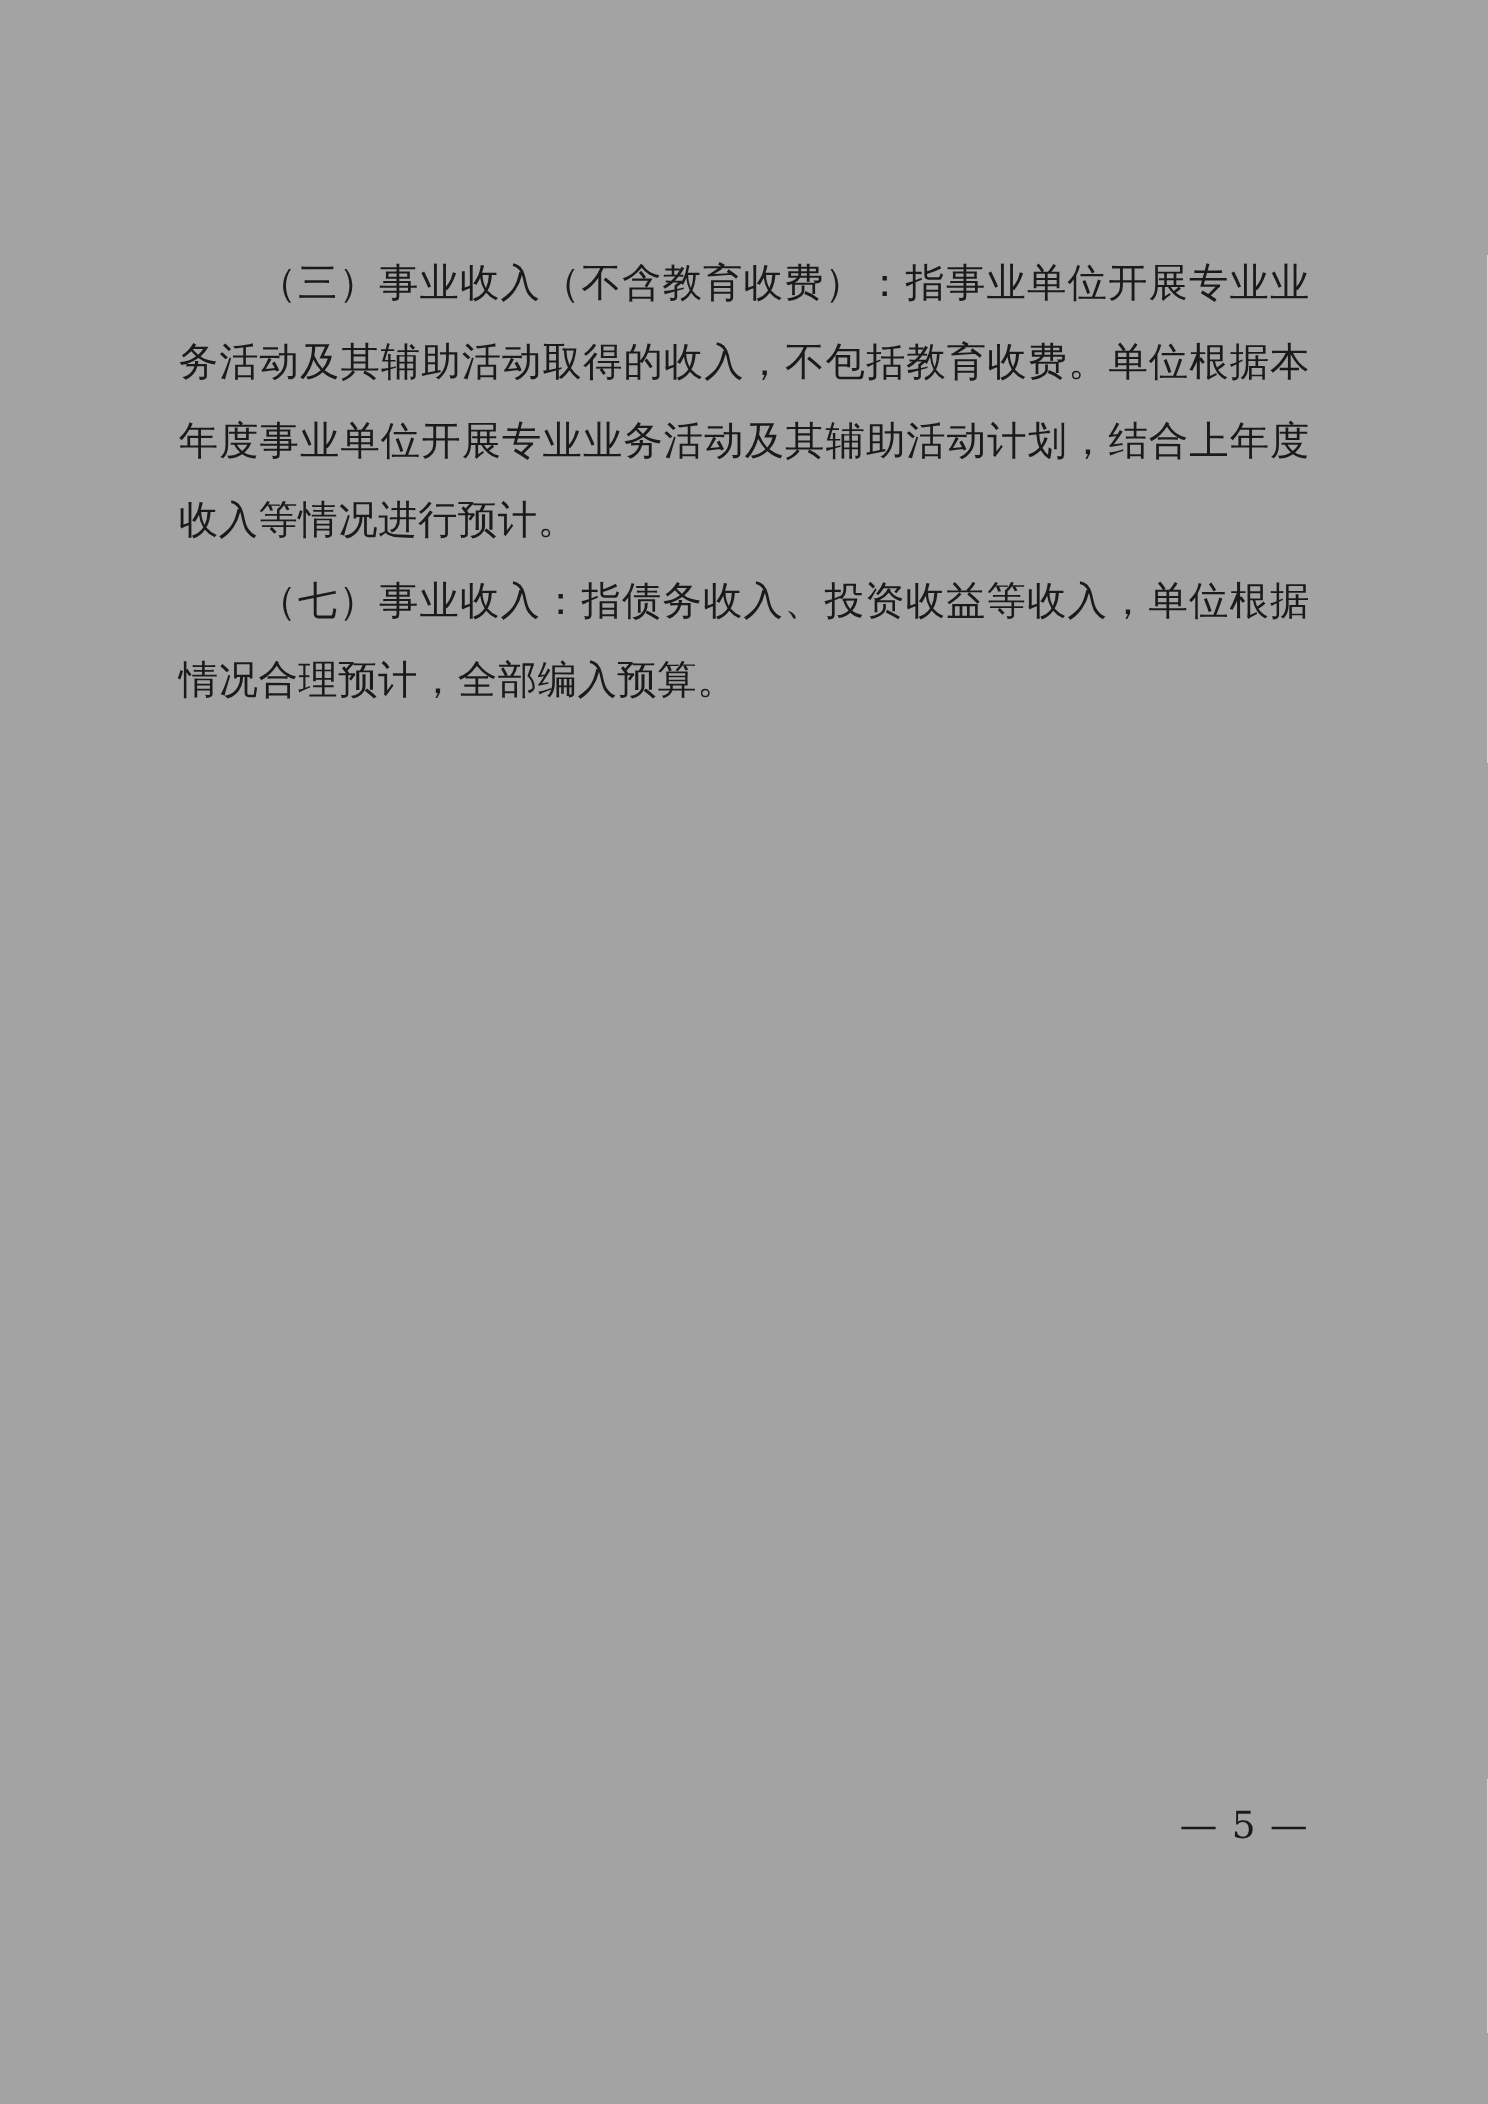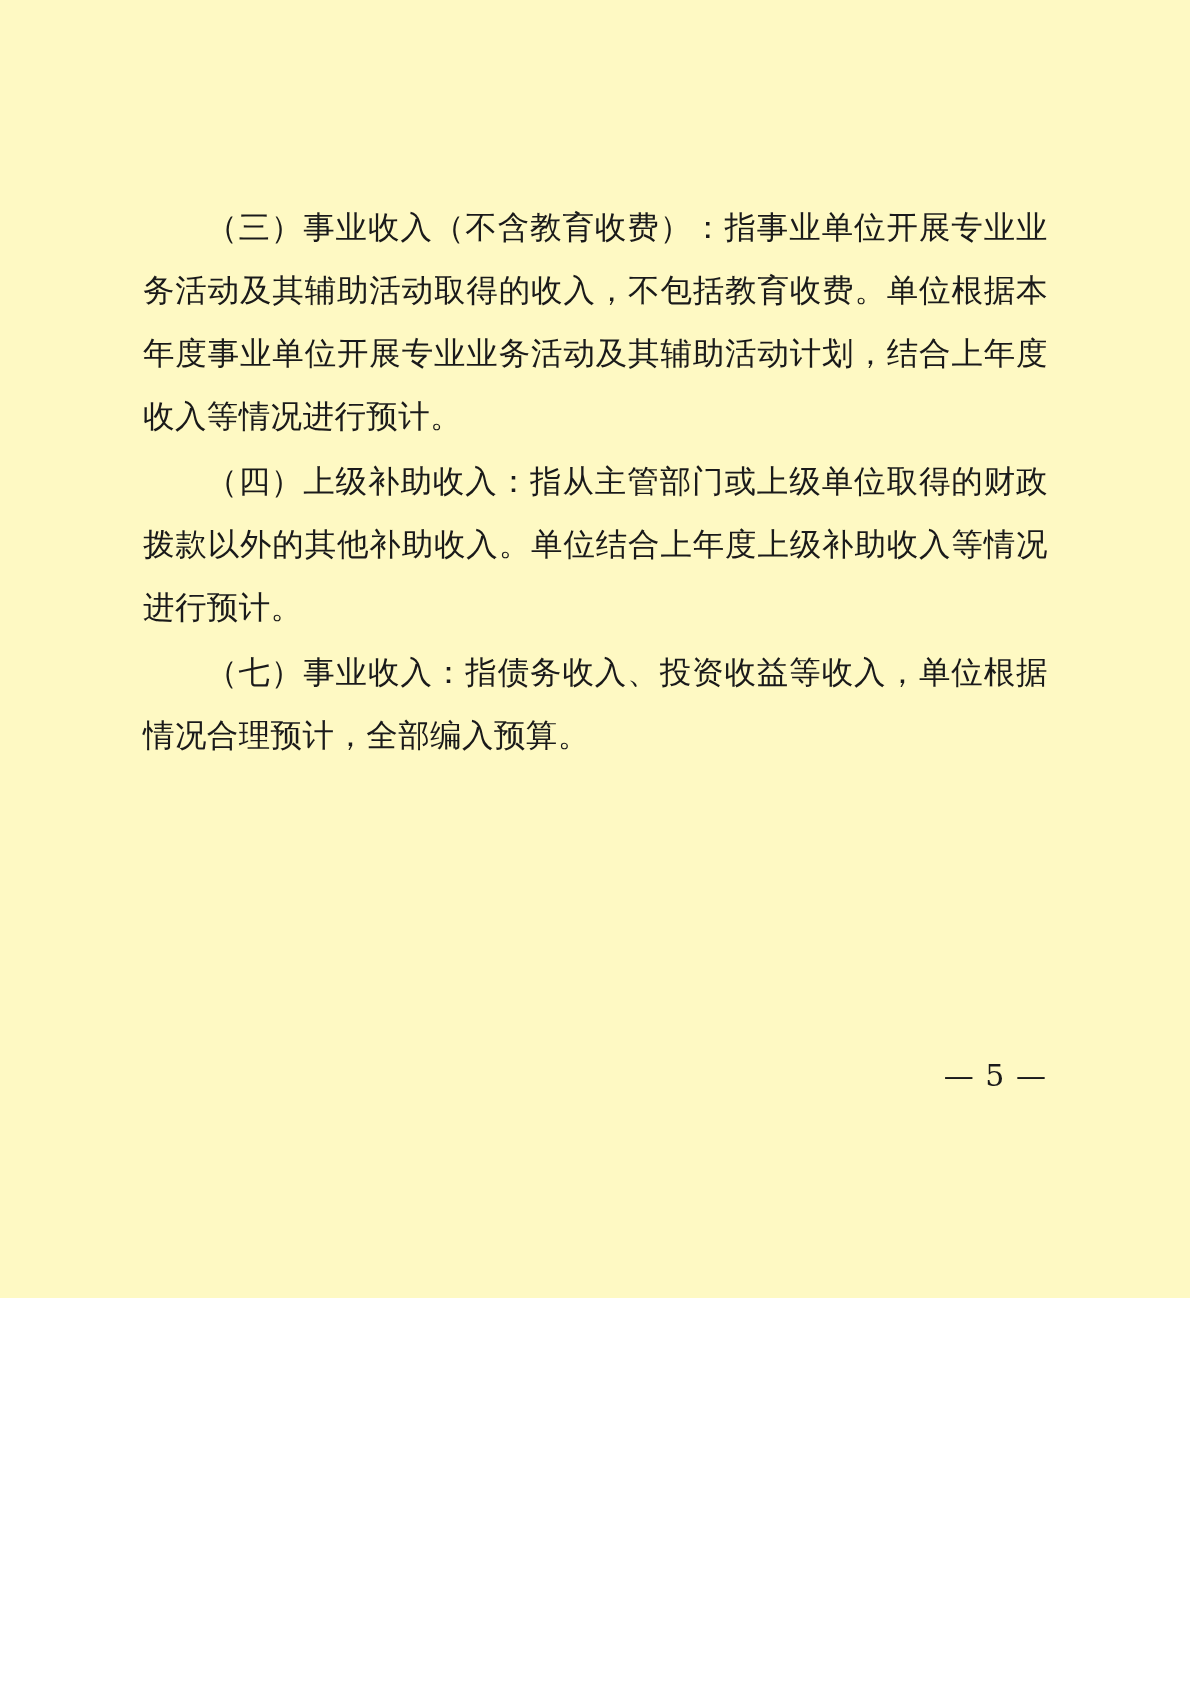--- a/index.html
+++ b/index.html
@@ -3,22 +3,22 @@
 <meta charset="utf-8">
 <style>
   html, body {
     margin: 0;
     padding: 0;
     background: #ffffff;
   }
   .page {
     position: relative;
     width: 1190px;
-    height: 1298px;
-    background: #fef9c3;
+    height: 1683px;
+    background: #a3a3a3;
     box-sizing: border-box;
     overflow: hidden;
   }
   .content {
     position: absolute;
     left: 143px;
     top: 196px;
     width: 905px;
   }
   .para {
@@ -42,17 +42,16 @@
     color: #1a1a1a;
     letter-spacing: 1px;
   }
 </style>
 </head>
 <body>
 
 <div class="page">
   <div class="content">
     <p class="para">（三）事业收入（不含教育收费）：指事业单位开展专业业务活动及其辅助活动取得的收入，不包括教育收费。单位根据本年度事业单位开展专业业务活动及其辅助活动计划，结合上年度收入等情况进行预计。</p>
-    <p class="para">（四）上级补助收入：指从主管部门或上级单位取得的财政拨款以外的其他补助收入。单位结合上年度上级补助收入等情况进行预计。</p>
     <p class="para">（七）事业收入：指债务收入、投资收益等收入，单位根据情况合理预计，全部编入预算。</p>
   </div>
   <div class="page-number">— 5 —</div>
 </div>
 
 </body></html>

